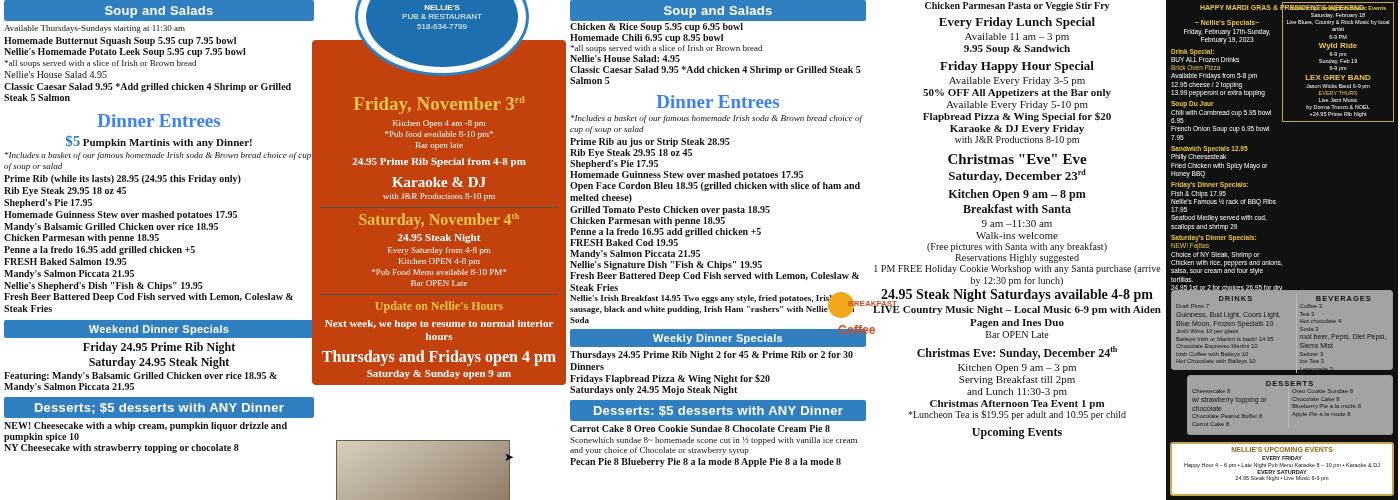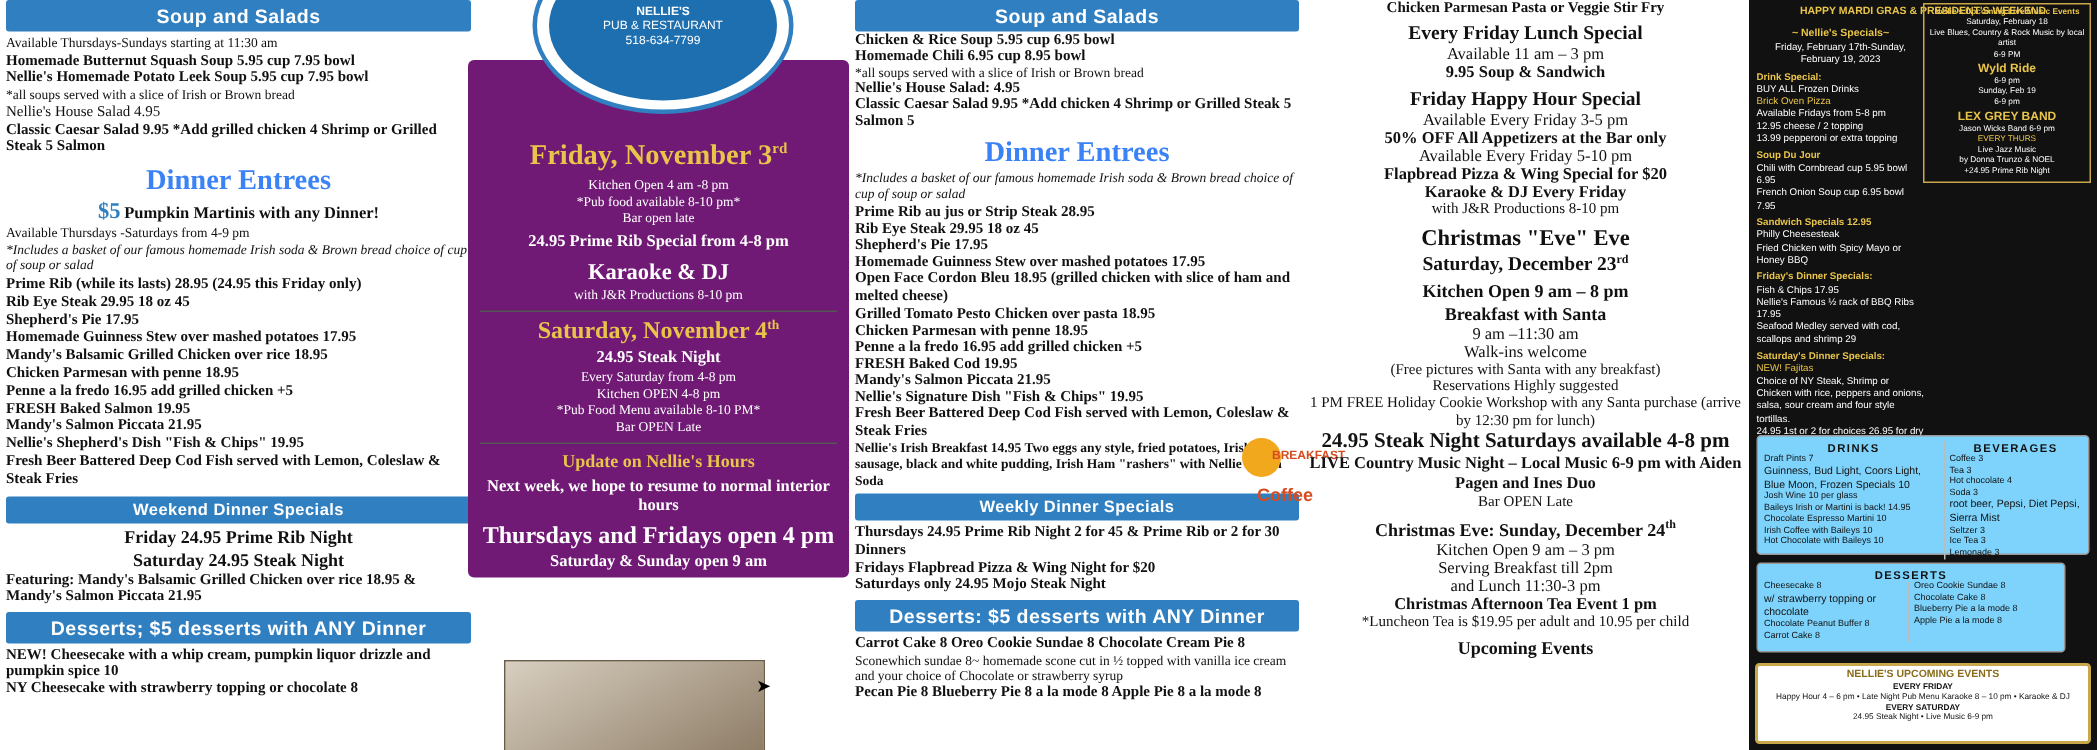--- a/index.html
+++ b/index.html
@@ -34,21 +34,21 @@
     font-family:"Liberation Serif",serif;font-weight:bold;font-size:19px;
     text-align:center;color:#3b82f6;
   }
   .price-badge{
     display:inline-block;color:#2f7fc1;font-weight:bold;font-size:15px;
   }
 
   
   #flyer{
     left:312px;top:40px;width:254px;height:345px;
-    background:#701a75;color:#fff;border-radius:4px;
+    background:#c2410c;color:#fff;border-radius:4px;
     padding:6px 8px;box-sizing:border-box;
   }
   #flyer .big{font-size:19px;font-weight:bold;text-align:center;line-height:1.05;}
   #flyer .sub{font-size:15px;font-weight:bold;text-align:center;}
   #flyer .txt{font-size:9px;text-align:center;line-height:1.25;}
   #flyer .gold{color:#e8c44a;}
   #flyer .rule{border-top:1px solid #555;margin:4px 0;}
 
   
   #logo{
@@ -83,21 +83,21 @@
 
   
   #musicbox{
     position:absolute;right:4px;top:2px;width:112px;
     border:1px solid #c8a84a;color:#fff;padding:2px 3px;box-sizing:border-box;
     font-size:5.5px;line-height:1.3;
   }
 
   
   .boxwhite{
-    background:#7dd3fc;color:#111;border:1px solid #999;border-radius:3px;
+    background:#a3a3a3;color:#111;border:1px solid #999;border-radius:3px;
     padding:3px 4px;box-sizing:border-box;font-size:6px;line-height:1.25;
   }
   .boxwhite .t{text-align:center;font-weight:bold;font-size:7.5px;letter-spacing:1px;}
 
   
   #upcoming{
     position:absolute;left:4px;bottom:4px;right:4px;height:54px;
     background:#fff;color:#111;border:2px solid #c8a84a;border-radius:3px;
     padding:2px 3px;box-sizing:border-box;font-size:5.5px;line-height:1.25;text-align:center;
   }
@@ -135,21 +135,20 @@
     <div class="line sm">*all soups served with a slice of Irish or Brown bread</div>
     <div class="line" style="font-size:10px;font-weight:normal">Nellie's House Salad  4.95</div>
     <div class="line" style="font-size:10px;font-weight:bold">Classic Caesar Salad  9.95  *Add grilled chicken 4 Shrimp or Grilled  Steak 5 Salmon</div>
 
     <div class="entrees-title" style="margin-top:6px">Dinner Entrees</div>
     <div class="ctr" style="margin-top:1px">
       <span class="price-badge">$5</span>
       <span class="b" style="font-size:11px">Pumpkin Martinis with any Dinner!</span>
     </div>
 
-    <div class="sm line">Available Thursdays -Saturdays from 4-9 pm</div>
     <div class="sm line i">*Includes a basket of our famous homemade Irish soda &amp; Brown bread choice of cup of soup or salad</div>
 
     <div class="line" style="font-size:10px;font-weight:bold;margin-top:2px">Prime Rib (while its lasts) 28.95  (24.95 this Friday only)</div>
     <div class="line" style="font-size:10px;font-weight:bold">Rib Eye Steak 29.95 18 oz 45</div>
     <div class="line" style="font-size:10px;font-weight:bold">Shepherd's Pie 17.95</div>
     <div class="line" style="font-size:10px;font-weight:bold">Homemade Guinness Stew over mashed potatoes 17.95</div>
     <div class="line" style="font-size:10px;font-weight:bold">Mandy's Balsamic Grilled Chicken over rice 18.95</div>
     <div class="line" style="font-size:10px;font-weight:bold">Chicken Parmesan  with penne 18.95</div>
     <div class="line" style="font-size:10px;font-weight:bold">Penne a la fredo 16.95 add grilled chicken +5</div>
     <div class="line" style="font-size:10px;font-weight:bold">FRESH Baked Salmon 19.95</div>
@@ -365,21 +364,21 @@
           <div>Hot chocolate  4</div>
           <div>Soda  3</div>
           <div class="tiny">root beer, Pepsi, Diet Pepsi, Sierra Mist</div>
           <div>Seltzer  3</div>
           <div>Ice Tea  3</div>
           <div>Lemonade  3</div>
         </div>
       </div>
     </div>
 
-    <div class="boxwhite" style="position:absolute;left:5px;top:375px;width:206px;height:60px">
+    <div class="boxwhite" style="position:absolute;left:21px;top:375px;width:206px;height:60px">
       <div class="t">DESSERTS</div>
       <div style="display:flex">
         <div style="flex:1">
           <div>Cheesecake  8</div>
           <div class="tiny">w/ strawberry topping or chocolate</div>
           <div>Chocolate Peanut Buffer  8</div>
           <div>Carrot Cake  8</div>
         </div>
         <div style="flex:1;border-left:1px solid #bbb;padding-left:3px">
           <div>Oreo Cookie Sundae  8</div>

